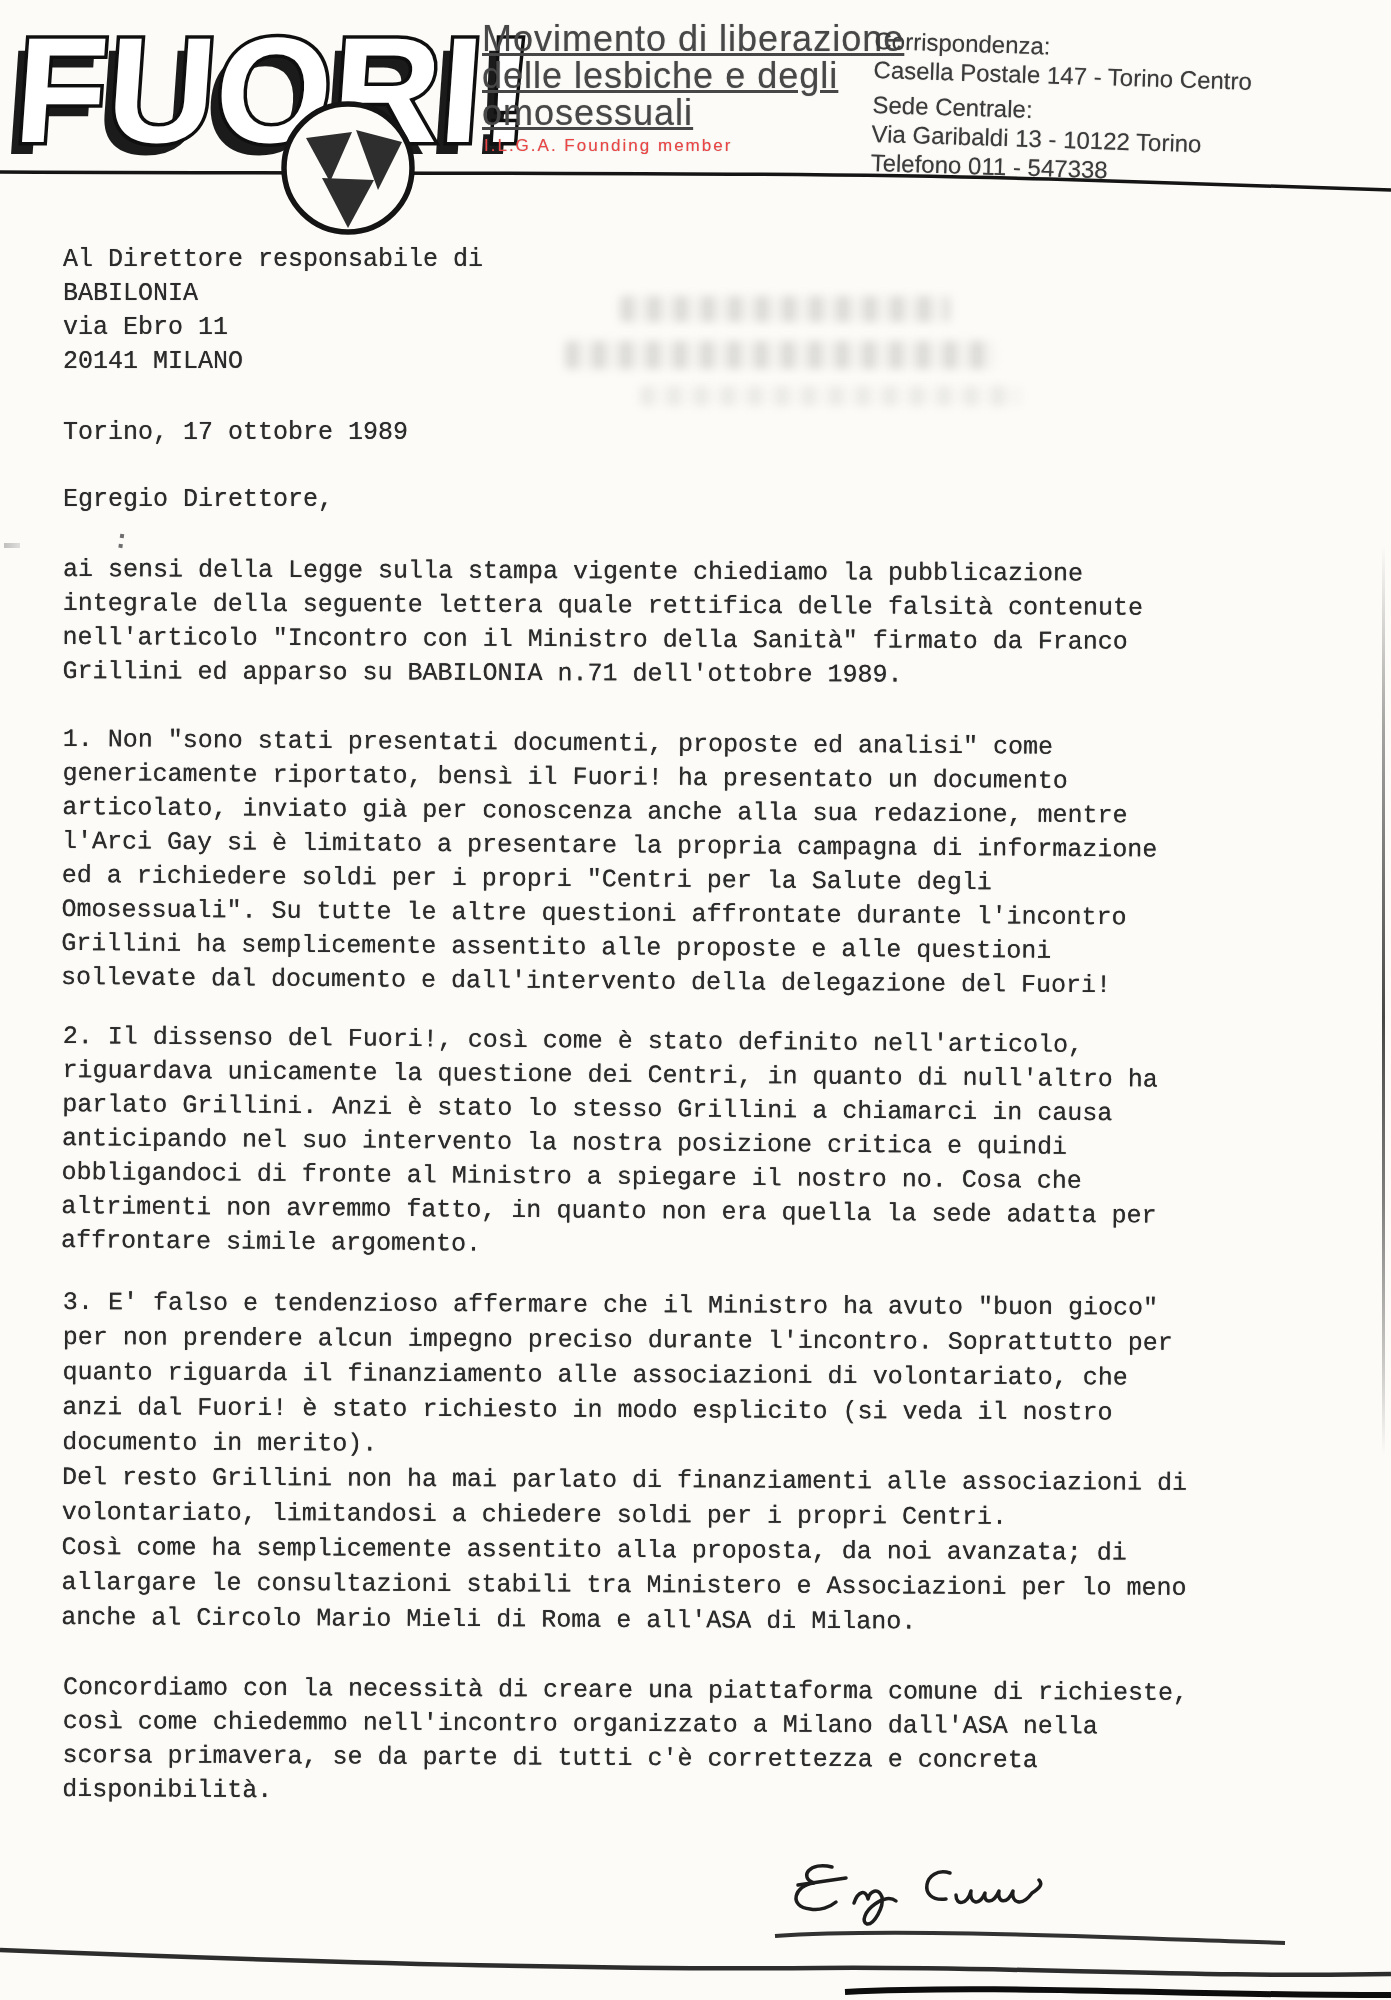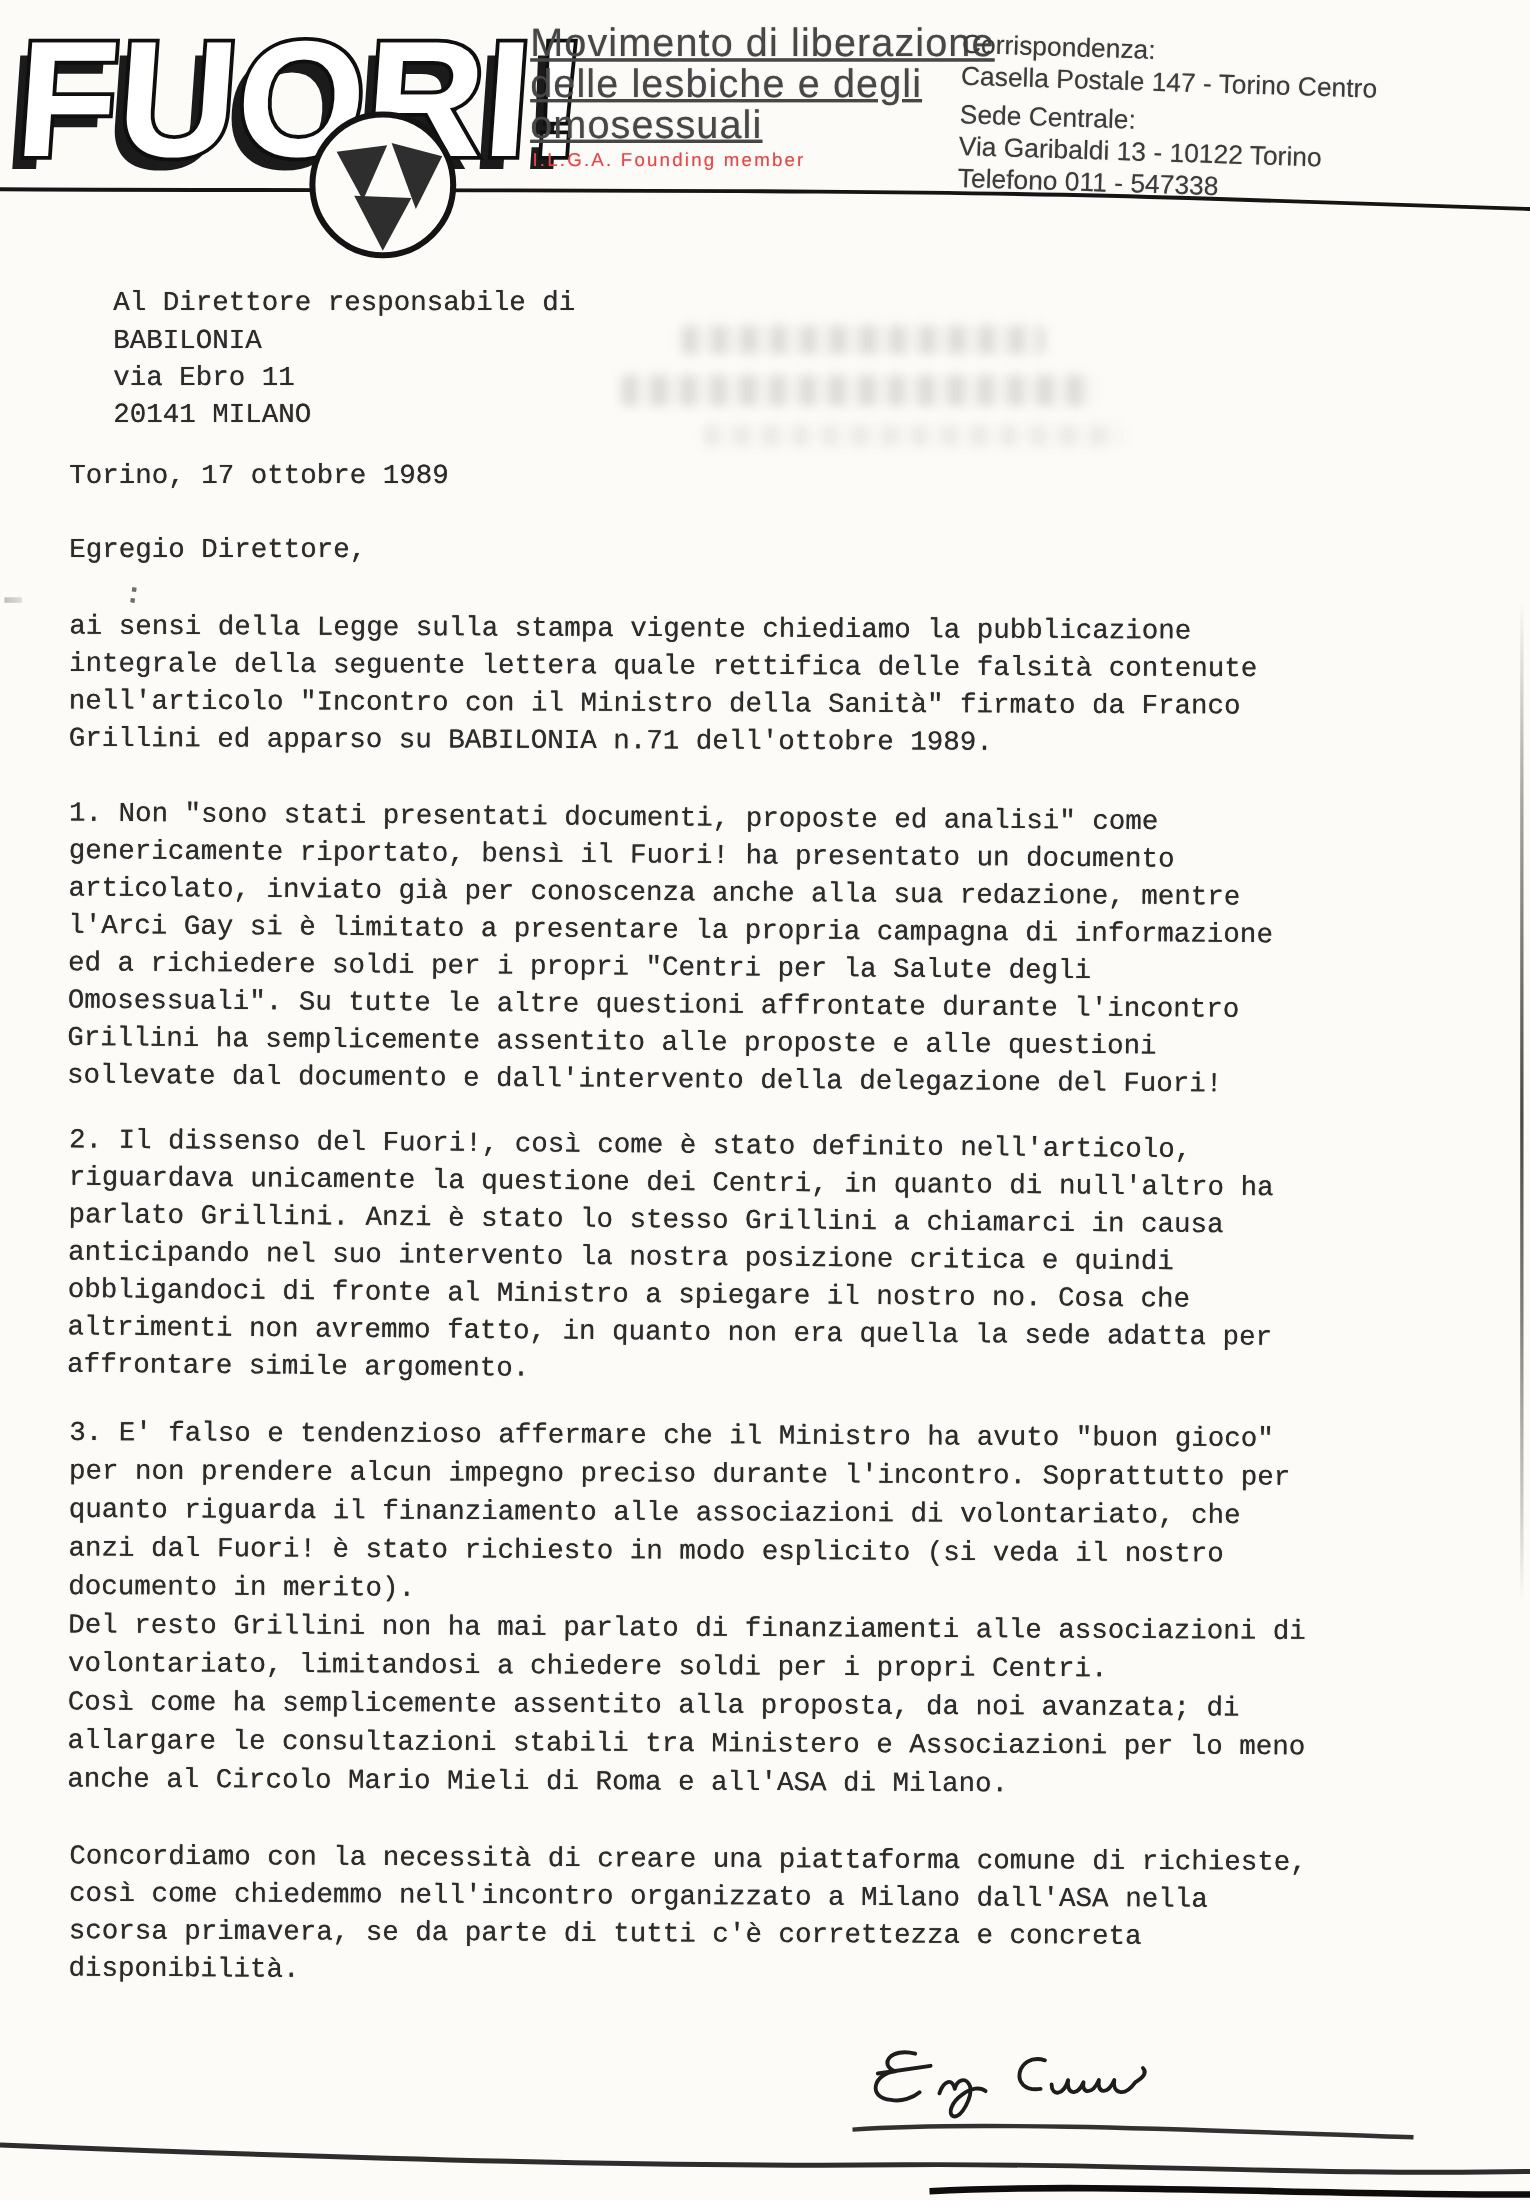--- a/index.html
+++ b/index.html
@@ -36,21 +36,21 @@
   }
   .contact-block .grp2{margin-top:6px;}
   
   .tw{
     position:absolute;left:63px;
     font-family:"Liberation Mono","DejaVu Sans Mono",monospace;
     font-size:25px;line-height:34px;color:#2b2b2b;
     text-shadow:0 0 .7px rgba(45,45,45,.85);
     white-space:pre-line;
   }
-  .recipient{top:259px;margin-left:40px;}
+  .recipient{top:243px;}
   .dateline{top:416px;}
   .salutation{top:483px;}
   .p-0{top:553px;transform:rotate(.25deg);transform-origin:left top;}
   .p-1{top:723px;transform:rotate(.45deg);transform-origin:left top;}
   .p-2{top:1020px;transform:rotate(.5deg);transform-origin:left top;}
   .p-3{top:1285px;line-height:35px;transform:rotate(.3deg);transform-origin:left top;}
   .p-4{top:1671px;transform:rotate(.3deg);transform-origin:left top;}
   .closing{top:1906px;}
   .signature-svg{position:absolute;left:770px;top:1845px;width:340px;height:100px;}
   

